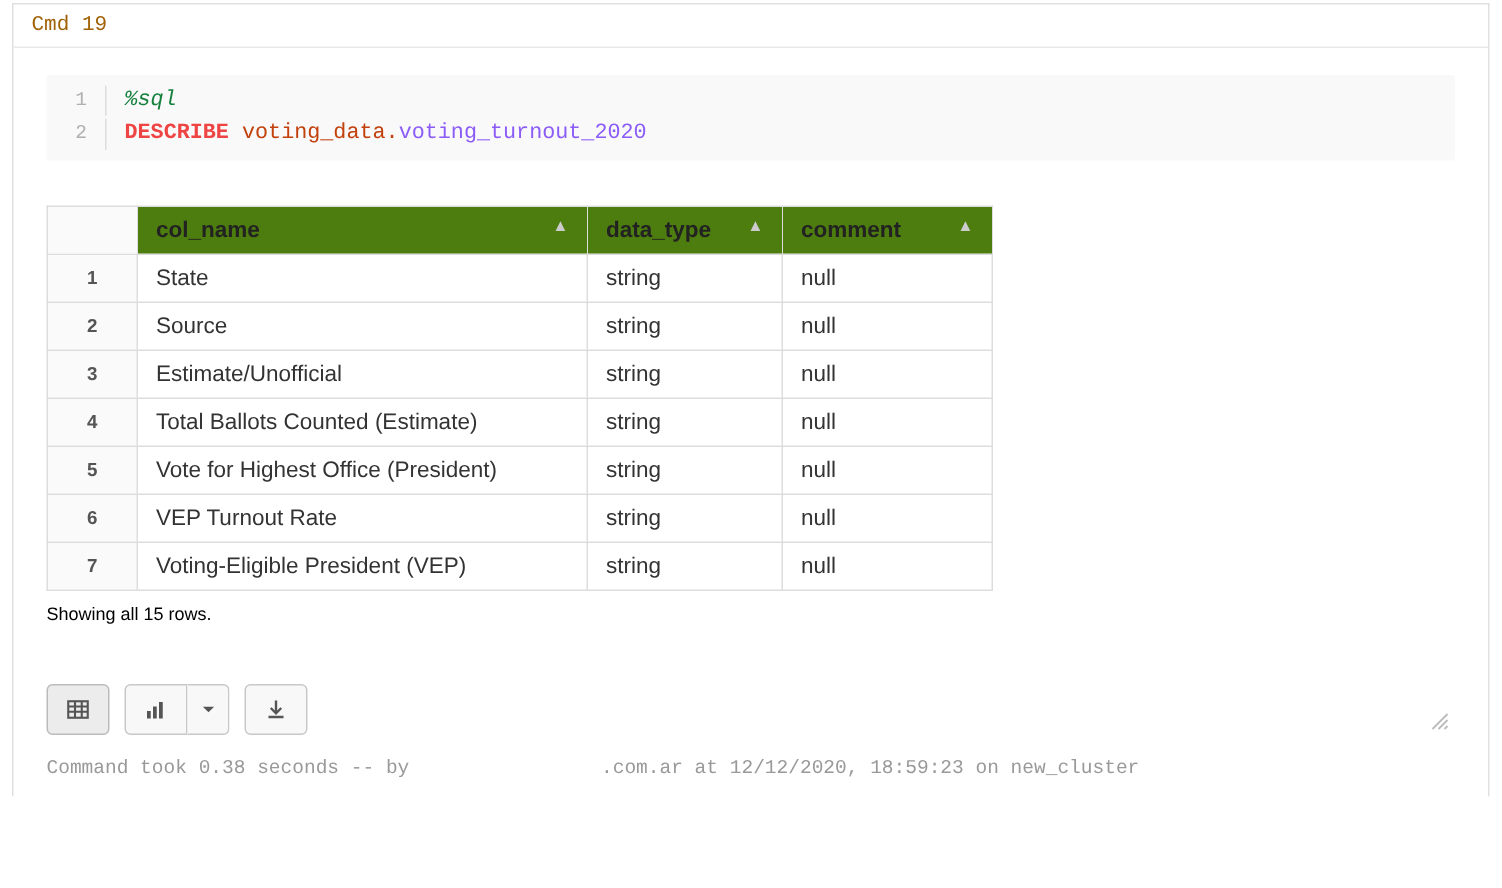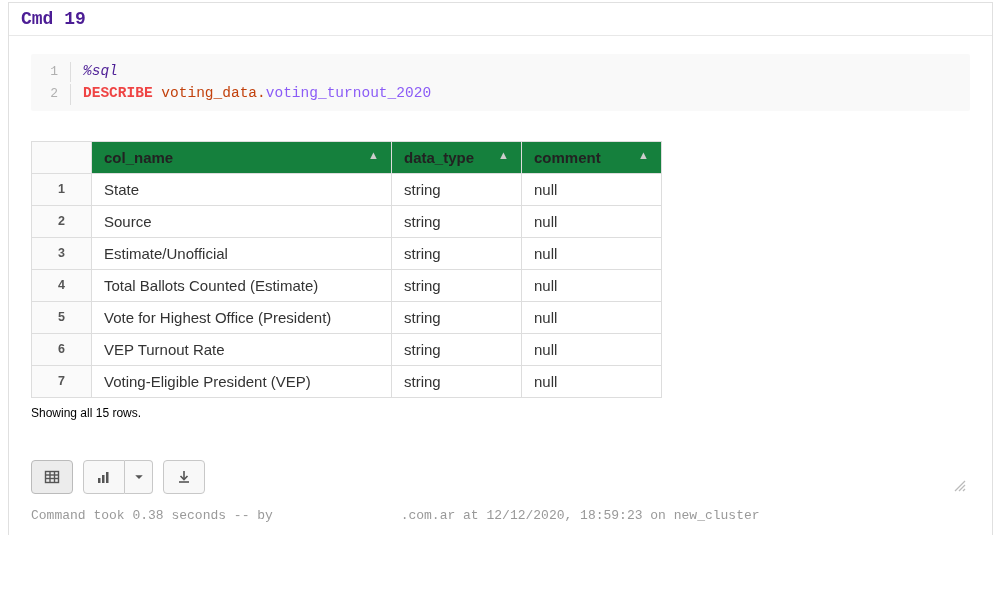--- a/index.html
+++ b/index.html
@@ -10,24 +10,23 @@
       color: #333;
     }
     .cmd-container {
       border: 1px solid #e0e0e0;
       border-bottom: none;
       margin: 2px 8px 0 8px;
     }
     .cmd-header {
       padding: 6px 12px;
       font-family: Menlo, Monaco, "Courier New", monospace;
-      font-size: 18px;
-      color: #4c1d95;
+      font-size: 14px;
+      color: #a16207;
       border-bottom: 1px solid #e8e8e8;
-      font-weight: bold;
     }
     .cmd-body {
       padding: 18px 22px 12px 22px;
     }
     .code-block {
       background: #f9f9f9;
       border-radius: 2px;
       padding: 6px 0;
       font-family: Menlo, Monaco, "Courier New", monospace;
       font-size: 14.5px;
@@ -44,39 +43,39 @@
       color: #b0b0b0;
       user-select: none;
       font-size: 13px;
       border-right: 1px solid #ddd;
       flex: 0 0 40px;
     }
     .code-text {
       padding-left: 12px;
       white-space: pre;
     }
-    .kw-magic { color: #4c1d95; font-weight: 400; font-style: italic; }
+    .kw-magic { color: #15803d; font-weight: 400; font-style: italic; }
     .kw { color: #ef4444; font-weight: 700; }
     .plain { color: #222; }
     .dotted { color: #c2410c; }
     .ident { color: #8b5cf6; }
 
     .result-area { margin-top: 30px; }
     .result-table {
       border-collapse: collapse;
       font-size: 15px;
     }
     .result-table th, .result-table td {
       border: 1px solid #ddd;
       padding: 7px 12px;
       text-align: left;
       vertical-align: middle;
     }
     .result-table thead th {
-      background: #15803d;
+      background: #4d7c0f;
       font-weight: 700;
       color: #222;
       position: relative;
     }
     .result-table thead th.row-head,
     .result-table tbody td.row-num {
       background: #fafafa;
       text-align: center;
       font-weight: 700;
       font-size: 12.5px;

